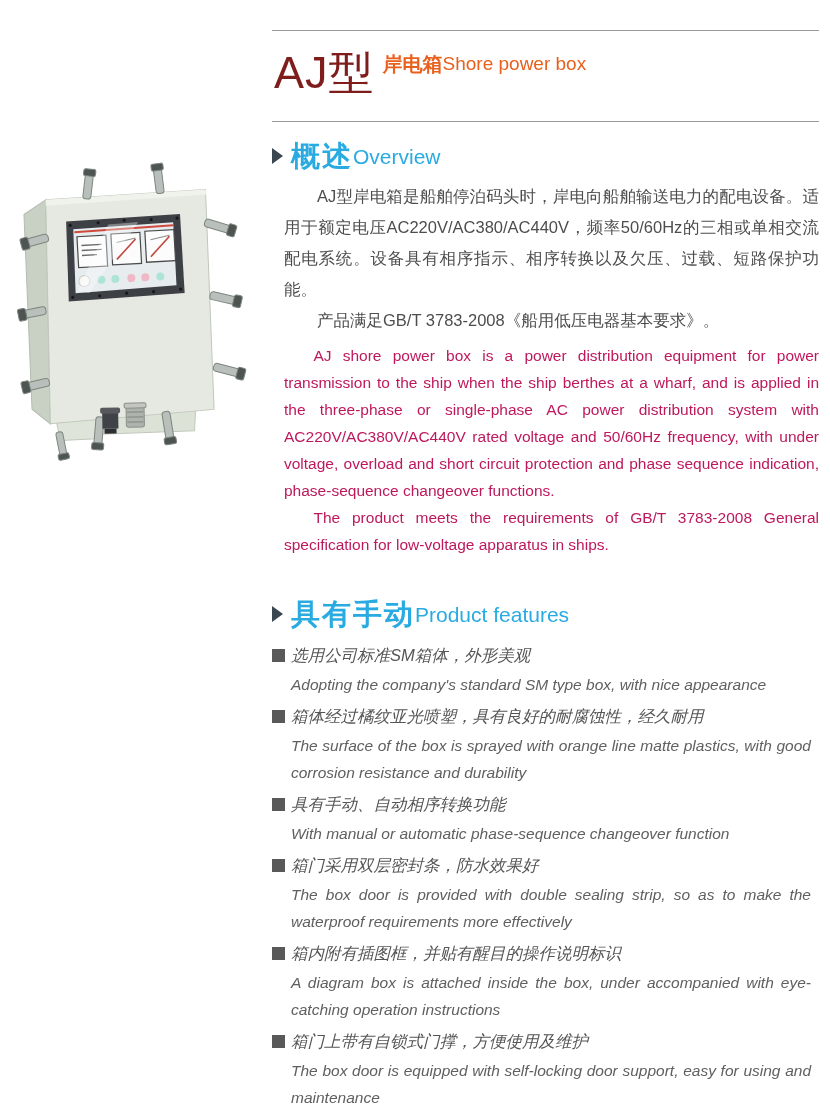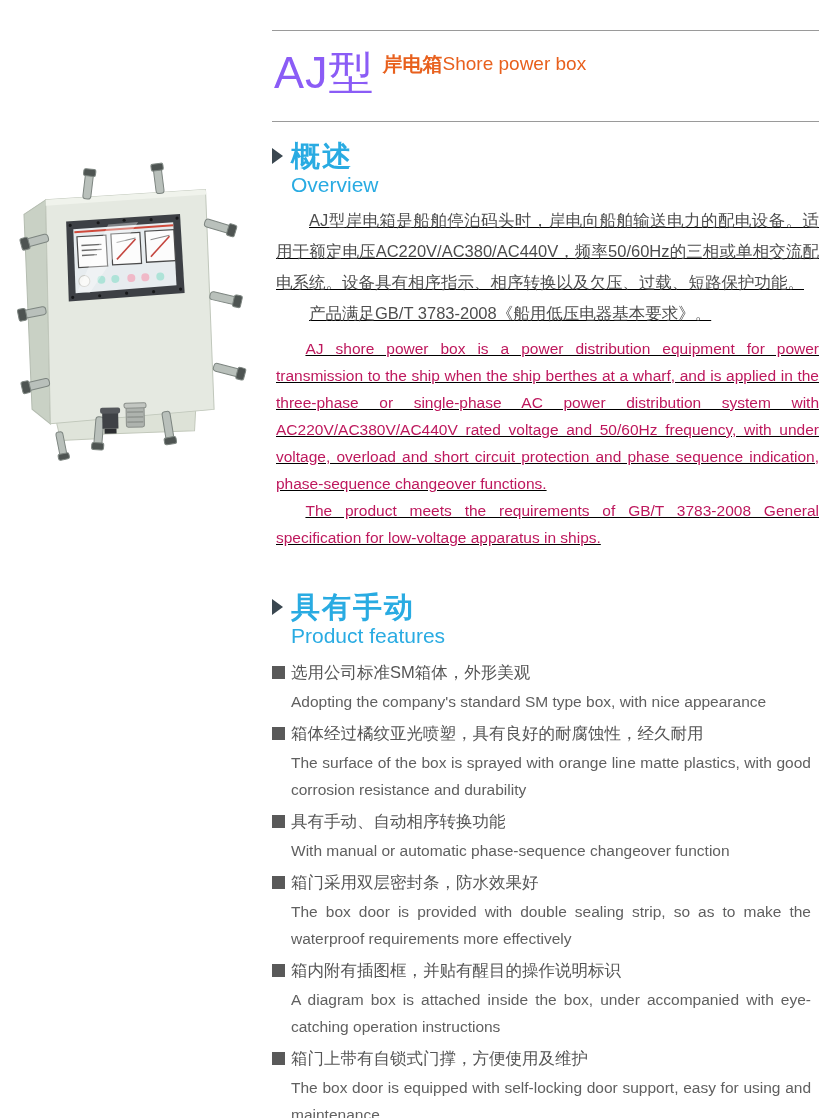--- a/index.html
+++ b/index.html
@@ -8,44 +8,44 @@
     font-family:"Liberation Sans","DejaVu Sans",sans-serif;
     position:relative;
   }
   .right-col{position:absolute;left:272px;top:0;width:547px;}
   .rule{border:none;border-top:1px solid #9a9a9a;margin:0;}
   .rule.top{margin-top:30px;}
   .rule.mid{margin-top:14px;}
 
   
   .hdr{display:flex;align-items:flex-start;margin:14px 0 4px 2px;height:62px;}
-  .hdr .model{font-size:45px;line-height:56px;color:#8b5cf6;letter-spacing:1px;}
+  .hdr .model{font-size:45px;line-height:56px;color:#7f1d1d;letter-spacing:1px;}
   .hdr .titles{display:flex;flex-direction:row;margin-left:8px;margin-top:8px;}
   .hdr .t-cn{font-size:20px;font-weight:bold;color:#e8601d;line-height:22px;}
   .hdr .t-en{font-size:19px;color:#e8601d;line-height:22px;}
 
   
   .sec{margin-top:18px;}
   .sec-head{display:flex;align-items:flex-start;}
   .tri{width:0;height:0;border-left:11px solid #3a4750;border-top:8px solid transparent;
        border-bottom:8px solid transparent;margin:8px 8px 0 0;flex:none;}
-  .sec-titles{display:flex;flex-direction:column;}
+  .sec-titles{display:flex;flex-direction:row;align-items:center;}
   .sh-cn{font-size:29px;font-weight:bold;color:#29abe2;line-height:32px;letter-spacing:2px;}
   .sh-en{font-size:21px;color:#29abe2;line-height:22px;margin-top:2px;}
 
   
-  .body-text{margin-left:4px;text-decoration:underline;}
+  .body-text{margin-left:12px;}
   p.cn{font-size:16.5px;color:#4d4d4d;line-height:31px;margin:0;text-align:justify;text-indent:2em;}
   p.cn.first{margin-top:9px;}
   p.en{font-size:15.5px;color:#be185d;line-height:27px;margin:0;text-align:justify;text-indent:1.9em;}
   p.en.first{margin-top:6px;}
 
   
   .features{list-style:none;margin:10px 0 0 0;padding:0;}
-  .feat{margin-top:2px;}
+  .feat{margin-top:2px;font-style:italic;}
   .f-cn{display:flex;align-items:flex-start;font-size:16.5px;color:#555555;line-height:30px;}
   .sq{flex:none;width:13px;height:13px;background:#595959;margin:9px 6px 0 0;}
   .f-en{font-size:15.5px;color:#606060;line-height:27px;text-align:justify;margin:1px 8px 3px 19px;}
 
   
   figure.photo{position:absolute;left:10px;top:158px;width:252px;height:304px;margin:0;}
 </style>
 </head>
 <body>
 

